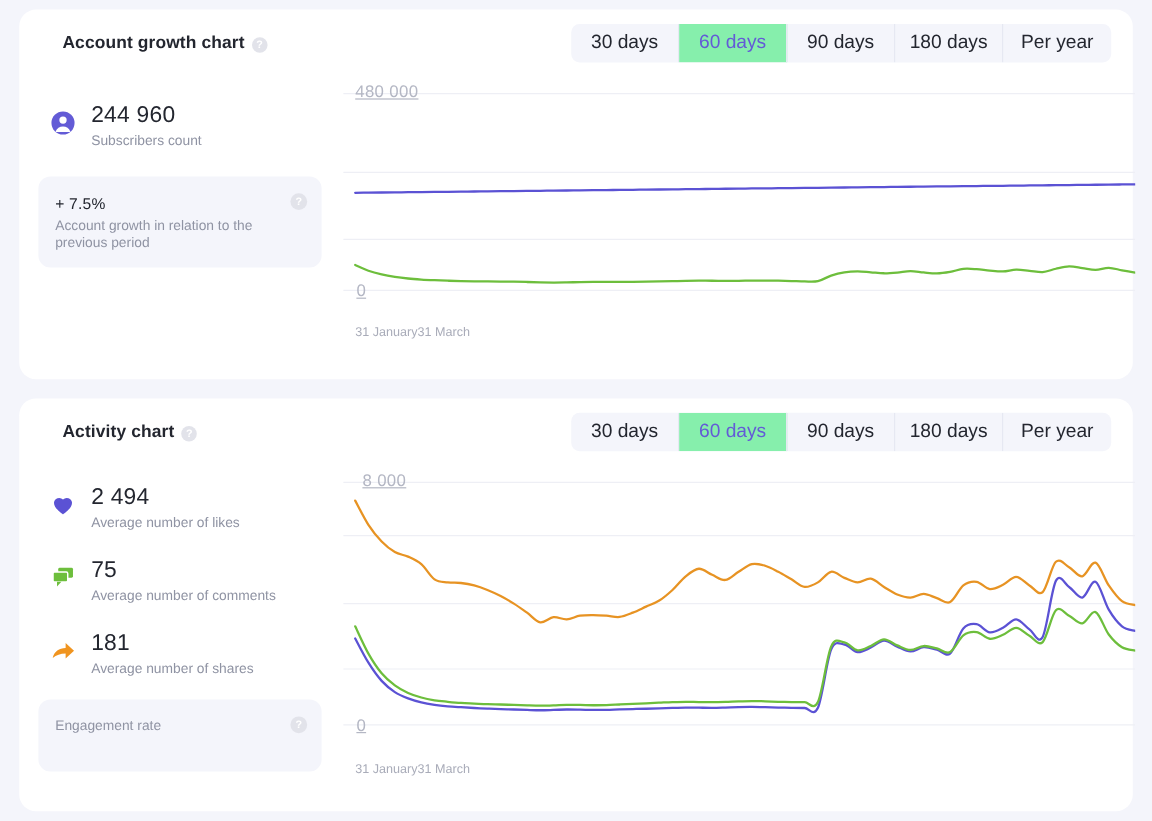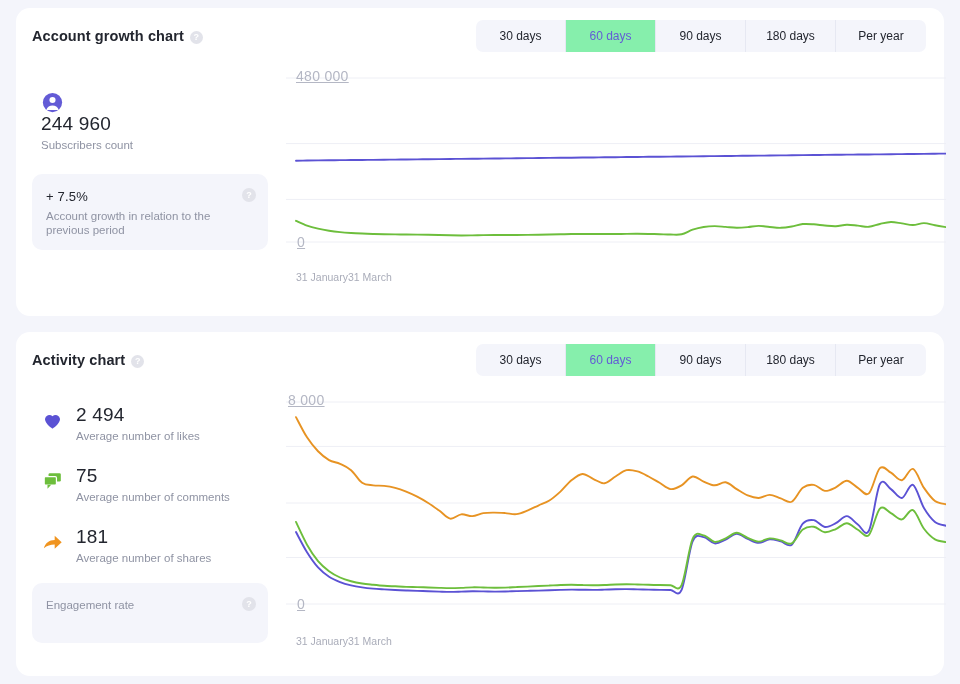--- a/index.html
+++ b/index.html
@@ -38,20 +38,21 @@
     display: flex;
     align-items: center;
     padding: 0 18px 0 16px;
     position: relative;
   }
   .card-title {
     font-size: 14.5px;
     font-weight: 700;
     color: #23262f;
     letter-spacing: .1px;
+    margin-left: 20px;
   }
   .help-icon {
     display: inline-flex;
     align-items: center;
     justify-content: center;
     width: 13px;
     height: 13px;
     border-radius: 50%;
     background: #e2e3ea;
     color: #ffffff;
@@ -73,21 +74,21 @@
     border-radius: 7px;
     overflow: hidden;
     height: 32px;
   }
   .tab {
     width: 90px;
     height: 32px;
     display: flex;
     align-items: center;
     justify-content: center;
-    font-size: 12px;
+    font-size: 16px;
     color: #23262f;
     border-right: 1px solid #e6e8f2;
     cursor: pointer;
     user-select: none;
     white-space: nowrap;
   }
   .tab:last-child { border-right: none; }
   .tab.active {
     background: #86efac;
     color: #635bd6;
@@ -212,21 +213,21 @@
         <div class="tab">90 days</div>
         <div class="tab">180 days</div>
         <div class="tab">Per year</div>
       </div>
     </div>
 
     <div class="card-body">
 
       <div class="stats-col">
 
-        <div class="stat" style="margin-top:18px;flex-direction:column;">
+        <div class="stat" style="margin-top:18px;">
           <span class="stat-icon">
             <svg width="21" height="21" viewBox="0 0 24 24">
               <circle cx="12" cy="12" r="11" fill="#635bd6"></circle>
               <circle cx="12" cy="9.2" r="3.5" fill="#ffffff"></circle>
               <path d="M4.8 20.5c1.3-3.4 4-5.1 7.2-5.1s5.9 1.7 7.2 5.1z" fill="#ffffff"></path>
             </svg>
           </span>
           <div>
             <div class="stat-value">244 960</div>
             <div class="stat-label">Subscribers count</div>
@@ -333,21 +334,21 @@
           <svg class="chart-svg" id="chart1" width="660" height="240" viewBox="0 0 660 240">
               <line x1="0" x2="660" y1="14.0" y2="14.0" stroke="#eeeff5" stroke-width="1"></line>
               <line x1="0" x2="660" y1="58.4" y2="58.4" stroke="#eeeff5" stroke-width="1"></line>
               <line x1="0" x2="660" y1="115.0" y2="115.0" stroke="#eeeff5" stroke-width="1"></line>
               <line x1="0" x2="660" y1="169.5" y2="169.5" stroke="#eeeff5" stroke-width="1"></line>
               <line x1="0" x2="660" y1="216.0" y2="216.0" stroke="#eeeff5" stroke-width="1"></line>
               <path d="M 10.00 144.04 C 11.84 147.40, 17.34 158.35, 21.02 164.24 C 24.69 170.13, 28.36 175.31, 32.03 179.39 C 35.71 183.47, 39.38 186.29, 43.05 188.73 C 46.72 191.17, 50.40 192.60, 54.07 194.03 C 57.74 195.46, 61.41 196.43, 65.08 197.31 C 68.76 198.20, 72.43 198.79, 76.10 199.34 C 79.77 199.88, 83.45 200.26, 87.12 200.60 C 90.79 200.93, 94.46 201.12, 98.14 201.35 C 101.81 201.59, 105.48 201.80, 109.15 201.99 C 112.82 202.18, 116.50 202.34, 120.17 202.49 C 123.84 202.64, 127.51 202.74, 131.19 202.87 C 134.86 203.00, 138.53 203.12, 142.20 203.25 C 145.88 203.38, 149.55 203.52, 153.22 203.63 C 156.89 203.73, 160.56 203.88, 164.24 203.88 C 167.91 203.88, 171.58 203.73, 175.25 203.63 C 178.93 203.52, 182.60 203.29, 186.27 203.25 C 189.94 203.21, 193.62 203.31, 197.29 203.38 C 200.96 203.44, 204.63 203.61, 208.31 203.63 C 211.98 203.65, 215.65 203.59, 219.32 203.50 C 222.99 203.42, 226.67 203.23, 230.34 203.12 C 234.01 203.02, 237.68 202.95, 241.36 202.87 C 245.03 202.79, 248.70 202.72, 252.37 202.62 C 256.05 202.51, 259.72 202.37, 263.39 202.24 C 267.06 202.11, 270.73 201.97, 274.41 201.86 C 278.08 201.75, 281.75 201.63, 285.42 201.61 C 289.10 201.59, 292.77 201.69, 296.44 201.73 C 300.11 201.78, 303.79 201.88, 307.46 201.86 C 311.13 201.84, 314.80 201.71, 318.47 201.61 C 322.15 201.50, 325.82 201.31, 329.49 201.23 C 333.16 201.14, 336.84 201.08, 340.51 201.10 C 344.18 201.12, 347.85 201.27, 351.53 201.35 C 355.20 201.44, 358.87 201.52, 362.54 201.61 C 366.21 201.69, 369.89 201.80, 373.56 201.86 C 377.23 201.92, 380.90 201.99, 384.58 201.99 C 388.25 201.99, 391.92 209.96, 395.59 201.86 C 399.27 193.76, 402.94 162.18, 406.61 153.38 C 410.28 144.58, 413.95 148.75, 417.63 149.09 C 421.30 149.42, 424.97 154.98, 428.64 155.40 C 432.32 155.82, 435.99 153.21, 439.66 151.61 C 443.33 150.01, 447.01 145.93, 450.68 145.81 C 454.35 145.68, 458.02 149.34, 461.69 150.85 C 465.37 152.37, 469.04 154.81, 472.71 154.90 C 476.38 154.98, 480.06 151.61, 483.73 151.36 C 487.40 151.11, 491.07 152.50, 494.75 153.38 C 498.42 154.26, 502.09 159.61, 505.76 156.66 C 509.44 153.72, 513.11 139.79, 516.78 135.71 C 520.45 131.62, 524.12 131.62, 527.80 132.17 C 531.47 132.72, 535.14 138.48, 538.81 138.99 C 542.49 139.49, 546.16 137.01, 549.83 135.20 C 553.50 133.39, 557.18 127.92, 560.85 128.13 C 564.52 128.34, 568.19 134.02, 571.86 136.46 C 575.54 138.90, 579.21 149.51, 582.88 142.77 C 586.55 136.04, 590.23 103.01, 593.90 96.06 C 597.57 89.12, 601.24 98.80, 604.92 101.11 C 608.59 103.43, 612.26 110.67, 615.93 109.95 C 619.60 109.23, 623.28 95.14, 626.95 96.82 C 630.62 98.50, 634.29 113.86, 637.97 120.05 C 641.64 126.24, 645.31 130.99, 648.98 133.94 C 652.66 136.88, 658.16 137.09, 660.00 137.73" fill="none" stroke="#5b52d4" stroke-width="1.9" stroke-linecap="round" stroke-linejoin="round"></path>
               <path d="M 10.00 133.94 C 11.84 137.72, 17.34 150.14, 21.02 156.66 C 24.69 163.19, 28.36 168.66, 32.03 173.07 C 35.71 177.49, 39.38 180.44, 43.05 183.18 C 46.72 185.91, 50.40 187.80, 54.07 189.49 C 57.74 191.17, 61.41 192.26, 65.08 193.27 C 68.76 194.28, 72.43 194.96, 76.10 195.55 C 79.77 196.14, 83.45 196.43, 87.12 196.81 C 90.79 197.19, 94.46 197.57, 98.14 197.82 C 101.81 198.07, 105.48 198.16, 109.15 198.32 C 112.82 198.49, 116.50 198.70, 120.17 198.83 C 123.84 198.96, 127.51 198.98, 131.19 199.08 C 134.86 199.19, 138.53 199.34, 142.20 199.46 C 145.88 199.59, 149.55 199.73, 153.22 199.84 C 156.89 199.95, 160.56 200.09, 164.24 200.09 C 167.91 200.09, 171.58 199.97, 175.25 199.84 C 178.93 199.71, 182.60 199.40, 186.27 199.34 C 189.94 199.27, 193.62 199.40, 197.29 199.46 C 200.96 199.52, 204.63 199.69, 208.31 199.71 C 211.98 199.73, 215.65 199.69, 219.32 199.59 C 222.99 199.48, 226.67 199.25, 230.34 199.08 C 234.01 198.91, 237.68 198.75, 241.36 198.58 C 245.03 198.41, 248.70 198.24, 252.37 198.07 C 256.05 197.90, 259.72 197.74, 263.39 197.57 C 267.06 197.40, 270.73 197.19, 274.41 197.06 C 278.08 196.94, 281.75 196.81, 285.42 196.81 C 289.10 196.81, 292.77 197.00, 296.44 197.06 C 300.11 197.13, 303.79 197.21, 307.46 197.19 C 311.13 197.17, 314.80 197.06, 318.47 196.94 C 322.15 196.81, 325.82 196.56, 329.49 196.43 C 333.16 196.30, 336.84 196.18, 340.51 196.18 C 344.18 196.18, 347.85 196.33, 351.53 196.43 C 355.20 196.54, 358.87 196.70, 362.54 196.81 C 366.21 196.92, 369.89 197.00, 373.56 197.06 C 377.23 197.13, 380.90 197.19, 384.58 197.19 C 388.25 197.19, 391.92 204.78, 395.59 197.06 C 399.27 189.34, 402.94 159.15, 406.61 150.85 C 410.28 142.56, 413.95 146.81, 417.63 147.32 C 421.30 147.82, 424.97 153.38, 428.64 153.88 C 432.32 154.39, 435.99 151.87, 439.66 150.35 C 443.33 148.84, 447.01 144.88, 450.68 144.79 C 454.35 144.71, 458.02 148.37, 461.69 149.84 C 465.37 151.32, 469.04 153.55, 472.71 153.63 C 476.38 153.72, 480.06 150.56, 483.73 150.35 C 487.40 150.14, 491.07 151.53, 494.75 152.37 C 498.42 153.21, 502.09 157.21, 505.76 155.40 C 509.44 153.59, 513.11 144.29, 516.78 141.51 C 520.45 138.73, 524.12 138.27, 527.80 138.73 C 531.47 139.20, 535.14 143.91, 538.81 144.29 C 542.49 144.67, 546.16 142.52, 549.83 141.01 C 553.50 139.49, 557.18 135.07, 560.85 135.20 C 564.52 135.33, 568.19 139.79, 571.86 141.77 C 575.54 143.74, 579.21 150.60, 582.88 147.07 C 586.55 143.53, 590.23 124.22, 593.90 120.56 C 597.57 116.89, 601.24 123.29, 604.92 125.10 C 608.59 126.91, 612.26 131.92, 615.93 131.41 C 619.60 130.91, 623.28 120.51, 626.95 122.07 C 630.62 123.63, 634.29 135.87, 637.97 140.75 C 641.64 145.64, 645.31 149.13, 648.98 151.36 C 652.66 153.59, 658.16 153.67, 660.00 154.14" fill="none" stroke="#6dbe3c" stroke-width="1.9" stroke-linecap="round" stroke-linejoin="round"></path>
               <path d="M 10.00 29.15 C 11.84 32.52, 17.34 43.67, 21.02 49.35 C 24.69 55.03, 28.36 59.45, 32.03 63.24 C 35.71 67.03, 39.38 69.97, 43.05 72.07 C 46.72 74.18, 50.40 74.18, 54.07 75.86 C 57.74 77.55, 61.41 79.02, 65.08 82.18 C 68.76 85.33, 72.43 92.28, 76.10 94.80 C 79.77 97.33, 83.45 96.82, 87.12 97.32 C 90.79 97.83, 94.46 97.41, 98.14 97.83 C 101.81 98.25, 105.48 98.88, 109.15 99.85 C 112.82 100.82, 116.50 102.16, 120.17 103.64 C 123.84 105.11, 127.51 106.79, 131.19 108.69 C 134.86 110.58, 138.53 112.69, 142.20 115.00 C 145.88 117.31, 149.55 119.97, 153.22 122.57 C 156.89 125.18, 160.56 130.02, 164.24 130.66 C 167.91 131.29, 171.58 126.78, 175.25 126.36 C 178.93 125.94, 182.60 128.34, 186.27 128.13 C 189.94 127.92, 193.62 125.69, 197.29 125.10 C 200.96 124.51, 204.63 124.59, 208.31 124.59 C 211.98 124.59, 215.65 124.85, 219.32 125.10 C 222.99 125.35, 226.67 126.53, 230.34 126.11 C 234.01 125.69, 237.68 124.01, 241.36 122.57 C 245.03 121.14, 248.70 119.21, 252.37 117.52 C 256.05 115.84, 259.72 114.79, 263.39 112.48 C 267.06 110.16, 270.73 107.00, 274.41 103.64 C 278.08 100.27, 281.75 95.22, 285.42 92.27 C 289.10 89.33, 292.77 86.17, 296.44 85.96 C 300.11 85.75, 303.79 89.46, 307.46 91.01 C 311.13 92.57, 314.80 95.73, 318.47 95.30 C 322.15 94.88, 325.82 90.68, 329.49 88.49 C 333.16 86.30, 336.84 83.02, 340.51 82.18 C 344.18 81.33, 347.85 82.39, 351.53 83.44 C 355.20 84.49, 358.87 86.59, 362.54 88.49 C 366.21 90.38, 369.89 92.70, 373.56 94.80 C 377.23 96.90, 380.90 100.69, 384.58 101.11 C 388.25 101.53, 391.92 99.43, 395.59 97.32 C 399.27 95.22, 402.94 89.12, 406.61 88.49 C 410.28 87.86, 413.95 92.06, 417.63 93.54 C 421.30 95.01, 424.97 97.20, 428.64 97.32 C 432.32 97.45, 435.99 93.66, 439.66 94.29 C 443.33 94.93, 447.01 98.92, 450.68 101.11 C 454.35 103.30, 458.02 105.95, 461.69 107.43 C 465.37 108.90, 469.04 110.03, 472.71 109.95 C 476.38 109.87, 480.06 106.84, 483.73 106.92 C 487.40 107.00, 491.07 109.32, 494.75 110.46 C 498.42 111.59, 502.09 115.51, 505.76 113.74 C 509.44 111.97, 513.11 102.67, 516.78 99.85 C 520.45 97.03, 524.12 96.32, 527.80 96.82 C 531.47 97.33, 535.14 102.46, 538.81 102.88 C 542.49 103.30, 546.16 101.03, 549.83 99.34 C 553.50 97.66, 557.18 92.70, 560.85 92.78 C 564.52 92.86, 568.19 97.75, 571.86 99.85 C 575.54 101.95, 579.21 108.69, 582.88 105.41 C 586.55 102.12, 590.23 83.61, 593.90 80.16 C 597.57 76.70, 601.24 82.68, 604.92 84.70 C 608.59 86.72, 612.26 92.91, 615.93 92.27 C 619.60 91.64, 623.28 79.65, 626.95 80.91 C 630.62 82.18, 634.29 94.51, 637.97 99.85 C 641.64 105.19, 645.31 110.24, 648.98 112.98 C 652.66 115.72, 658.16 115.72, 660.00 116.26" fill="none" stroke="#e79323" stroke-width="1.9" stroke-linecap="round" stroke-linejoin="round"></path>
             </svg>
-          <span class="axis-label" style="left:2px; top:4px;">8 000</span>
+          <span class="axis-label" style="left:16px; top:4px;">8 000</span>
           <span class="axis-label" style="left:11px; top:208px;">0</span>
         </div>
         <div class="date-row">
           <span>31 January</span>
           <span>31 March</span>
         </div>
       </div>
 
     </div>
   </div>

